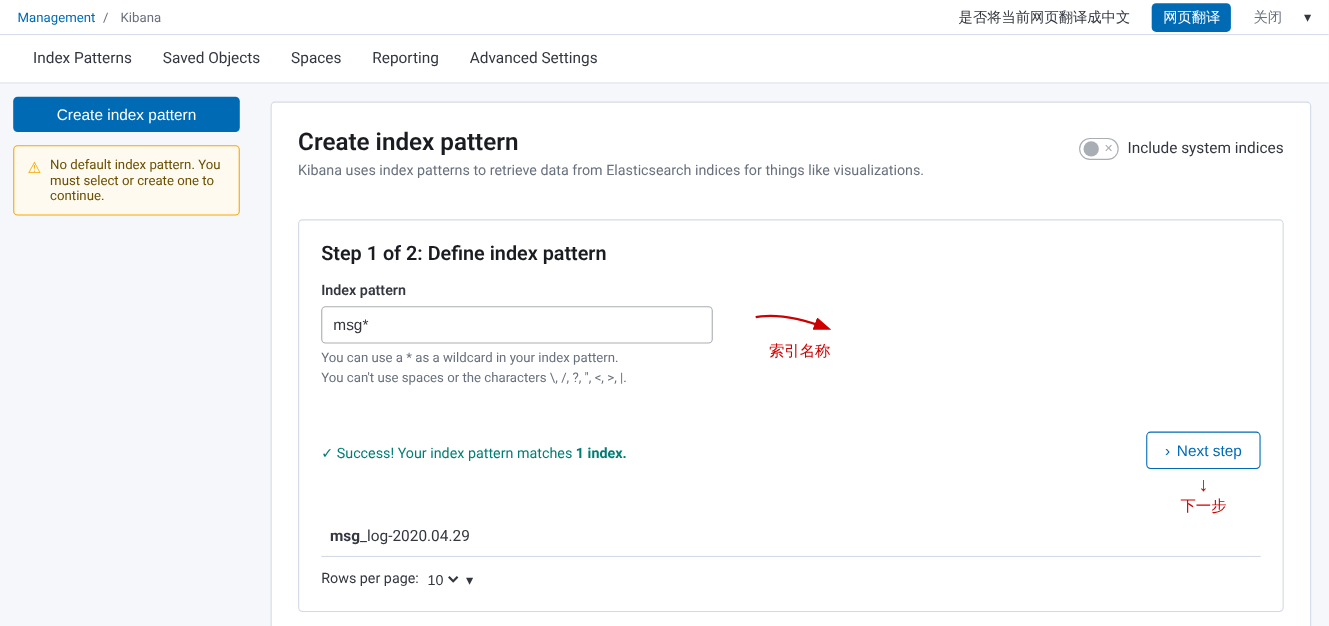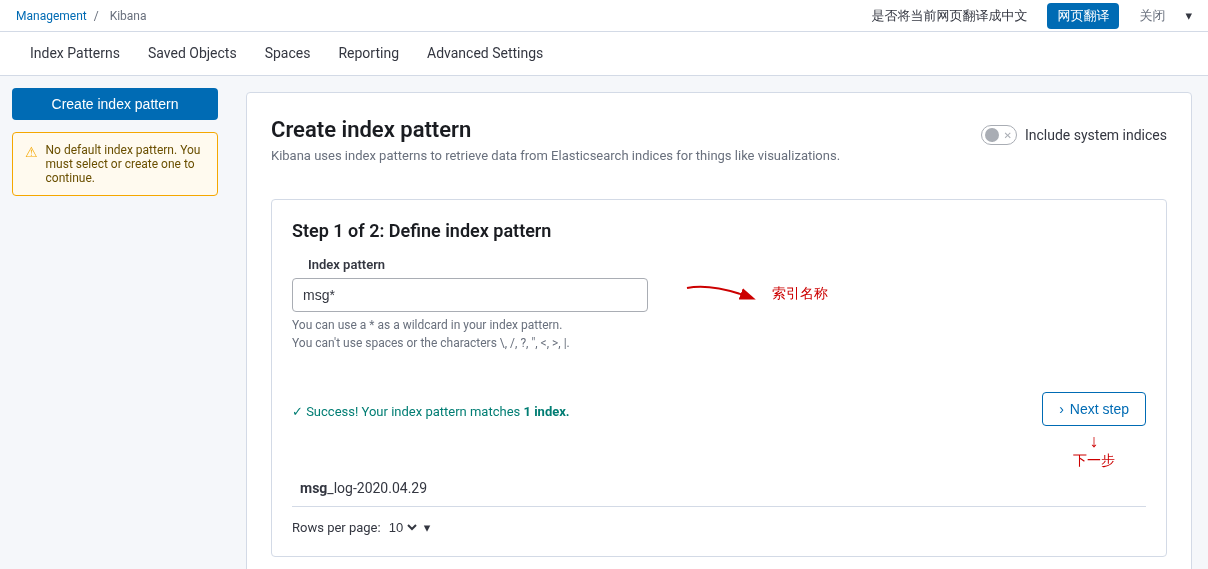--- a/index.html
+++ b/index.html
@@ -128,21 +128,21 @@
       left: 3px;
     }
 
     
     .step-section {
       border: 1px solid #d3dae6;
       border-radius: 4px;
       padding: 20px;
     }
     .step-title { font-size: 18px; font-weight: 600; color: #1a1c21; margin-bottom: 16px; }
-    .field-label { font-size: 13px; font-weight: 600; color: #343741; margin-bottom: 6px; margin-left: 16px; }
+    .field-label { font-size: 13px; font-weight: 600; color: #343741; margin-bottom: 6px; }
     .text-input {
       width: 356px;
       padding: 8px 10px;
       border: 1px solid #a9adb4;
       border-radius: 4px;
       font-size: 14px;
       color: #343741;
       outline: none;
     }
     .hint-text { font-size: 12px; color: #69707d; line-height: 1.5; max-width: 400px; }
@@ -274,21 +274,21 @@
         <div class="field-label">Index pattern</div>
         <input class="text-input" type="text" value="msg*" style="">
 
         
         <div style="position:relative; margin-top: 4px;">
           <div class="hint-text">
             <span>You can use a * as a wildcard in your index pattern.</span><br>
             <span>You can't use spaces or the characters \, /, ?, ", &lt;, &gt;, |.</span>
           </div>
 
-          <div style="position:absolute; left: 390px; top: -38px; display:flex; align-items:center;">
+          <div style="position:absolute; left: 390px; top: -38px; display:flex; align-items:center;flex-direction:column;">
             <svg width="90" height="32" viewBox="0 0 90 32">
               <defs>
                 <marker id="arrowhead" markerWidth="8" markerHeight="8" refX="6" refY="3" orient="auto">
                   <polygon points="0 0, 8 3, 0 6" fill="#cc0000"></polygon>
                 </marker>
               </defs>
               <path d="M 5 10 Q 30 5 70 20" stroke="#cc0000" stroke-width="2" fill="none" marker-end="url(#arrowhead)"></path>
             </svg>
             <span class="annotation-label">索引名称</span>
           </div>

